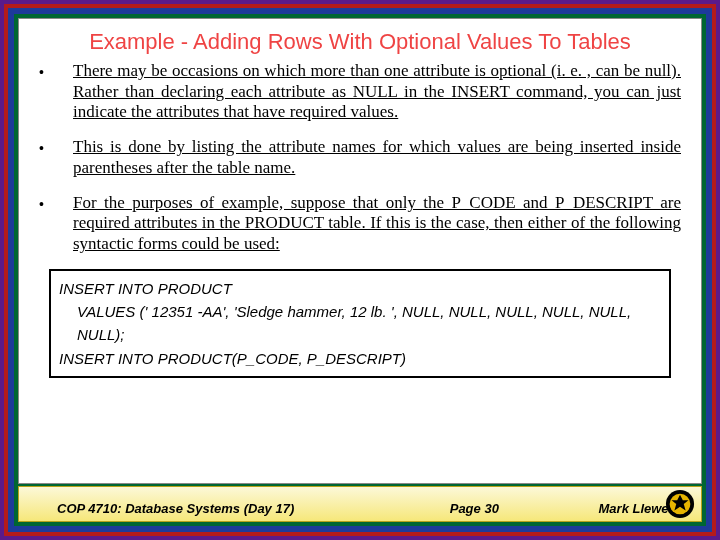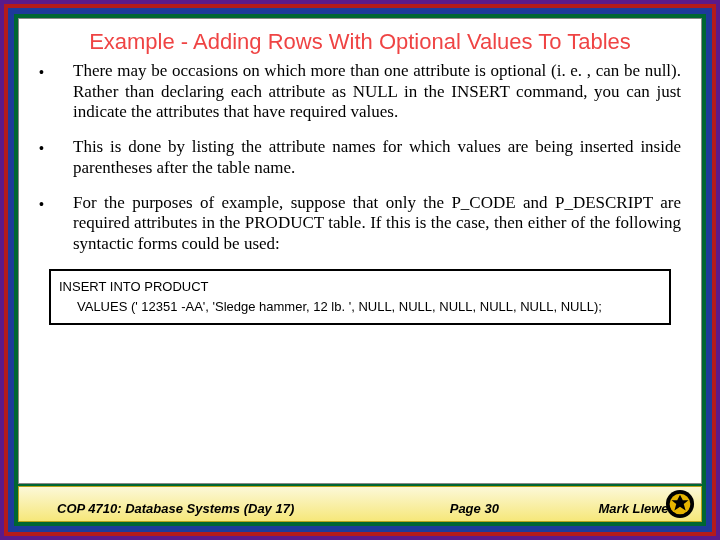--- a/index.html
+++ b/index.html
@@ -65,29 +65,31 @@
   .bullet-mark {
     width: 34px;
     flex-shrink: 0;
     font-family: Arial, Helvetica, sans-serif;
     font-size: 14px;
     padding-top: 3px;
   }
   .bullet-text {
     flex: 1;
     line-height: 1.22;
+    text-decoration: underline;
   }
   .code-box {
     border: 2px solid #000;
     margin: 4px 10px 4px 10px;
     padding: 6px 8px 6px 8px;
     font-family: Arial, Helvetica, sans-serif;
-    font-size: 13px;
+    font-size: 15px;
     line-height: 1.55;
     color: #000;
+    font-style: italic;
   }
   .indent {
     padding-left: 18px;
   }
   .footer {
     height: 36px;
     margin: 2px 4px 4px 4px;
     background: linear-gradient(#fcf8d8, #f6e77a);
     border: 1px solid #b8a21a;
     display: flex;
@@ -136,20 +138,21 @@
       </div>
 
       <div class="bullet-row">
         <div class="bullet-mark">•</div>
         <div class="bullet-text">For the purposes of example, suppose that only the P_CODE and P_DESCRIPT are required attributes in the PRODUCT table.  If this is the case, then either of the following syntactic forms could be used:</div>
       </div>
 
       <div class="code-box">
         <div>INSERT INTO PRODUCT</div>
         <div class="indent">VALUES (' 12351 -AA',  'Sledge hammer, 12 lb. ', NULL, NULL, NULL, NULL, NULL, NULL);</div>
+        <div>INSERT INTO PRODUCT(P_CODE, P_DESCRIPT)</div>
       </div>
 
     </div>
   </div>
 
   <div class="footer">
     <div class="course">COP 4710: Database Systems  (Day 17)</div>
     <div class="page">Page 30</div>
     <div class="author">Mark Llewellyn</div>
     <div class="logo">

